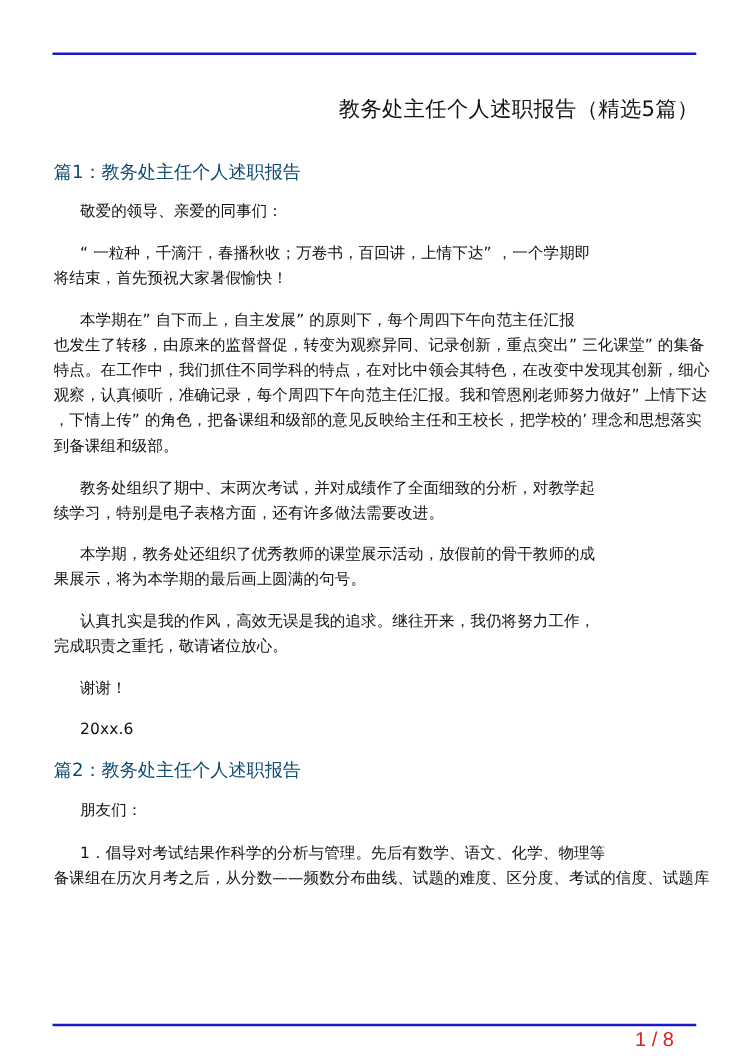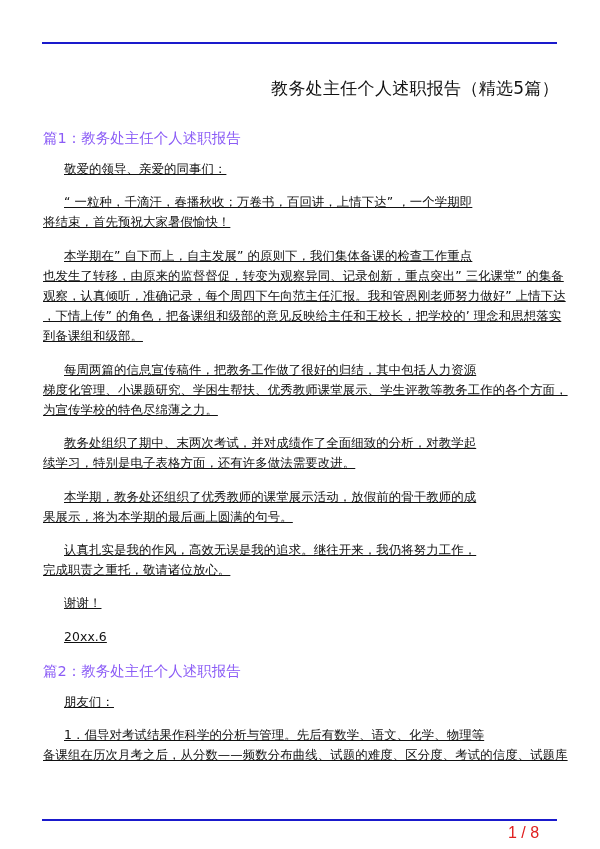--- a/index.html
+++ b/index.html
@@ -5,52 +5,48 @@
     html, body { margin: 0; padding: 0; background: #ffffff; }
     body { width: 600px; height: 849px; position: relative; overflow: hidden;
       font-family: "DejaVu Sans", "Liberation Sans", sans-serif; color: #111; }
     .rule { position: absolute; left: 42px; width: 515px; height: 2px; background: #1a1acc; }
     .rule.top { top: 42px; }
     .rule.bottom { top: 819px; }
     .page-num { position: absolute; top: 824px; left: 508px; font-size: 16px; color: #e02020;
       font-family: "Liberation Sans", sans-serif; }
     .content { position: absolute; left: 43px; top: 74px; width: 516px; }
     .doc-title { text-align: right; font-size: 17px; line-height: 28px; margin: 0 0 25px 0; font-weight: normal; letter-spacing: 0.3px; }
-    .section-heading { color: #8b5cf6; font-size: 14.5px; line-height: 22px; margin: 0 0 10px 0; font-weight: normal; }
-    .para { font-size: 12.4px; line-height: 20.2px; margin: 0 0 13px 0; text-indent: 21px; letter-spacing: 0.1px; text-decoration: underline; }
+    .section-heading { color: #0c4a6e; font-size: 14.5px; line-height: 22px; margin: 0 0 10px 0; font-weight: normal; }
+    .para { font-size: 12.4px; line-height: 20.2px; margin: 0 0 13px 0; text-indent: 21px; letter-spacing: 0.1px; }
     .para .ln { display: block; white-space: nowrap; }
     .para .ln + .ln { text-indent: 0; }
   </style>
 </head>
 <body>
 
 <div class="rule top"></div>
 
 <div class="content">
   <h1 class="doc-title">教务处主任个人述职报告（精选5篇）</h1>
 
   <h2 class="section-heading">篇1：教务处主任个人述职报告</h2>
   <p class="para">
     <span class="ln">敬爱的领导、亲爱的同事们：</span>
   </p>
   <p class="para">
     <span class="ln">“ 一粒种，千滴汗，春播秋收；万卷书，百回讲，上情下达” ，一个学期即</span>
     <span class="ln">将结束，首先预祝大家暑假愉快！</span>
   </p>
   <p class="para">
-    <span class="ln">本学期在” 自下而上，自主发展” 的原则下，我们集体备课的检查工作重点</span>
+    <span class="ln">本学期在” 自下而上，自主发展” 的原则下，每个周四下午向范主任汇报</span>
     <span class="ln">也发生了转移，由原来的监督督促，转变为观察异同、记录创新，重点突出” 三化课堂” 的集备</span>
+    <span class="ln">特点。在工作中，我们抓住不同学科的特点，在对比中领会其特色，在改变中发现其创新，细心</span>
     <span class="ln">观察，认真倾听，准确记录，每个周四下午向范主任汇报。我和管恩刚老师努力做好” 上情下达</span>
     <span class="ln">，下情上传” 的角色，把备课组和级部的意见反映给主任和王校长，把学校的’ 理念和思想落实</span>
     <span class="ln">到备课组和级部。</span>
-  </p>
-  <p class="para">
-    <span class="ln">每周两篇的信息宣传稿件，把教务工作做了很好的归结，其中包括人力资源</span>
-    <span class="ln">梯度化管理、小课题研究、学困生帮扶、优秀教师课堂展示、学生评教等教务工作的各个方面，</span>
-    <span class="ln">为宣传学校的特色尽绵薄之力。</span>
   </p>
   <p class="para">
     <span class="ln">教务处组织了期中、末两次考试，并对成绩作了全面细致的分析，对教学起</span>
     <span class="ln">续学习，特别是电子表格方面，还有许多做法需要改进。</span>
   </p>
   <p class="para">
     <span class="ln">本学期，教务处还组织了优秀教师的课堂展示活动，放假前的骨干教师的成</span>
     <span class="ln">果展示，将为本学期的最后画上圆满的句号。</span>
   </p>
   <p class="para">

